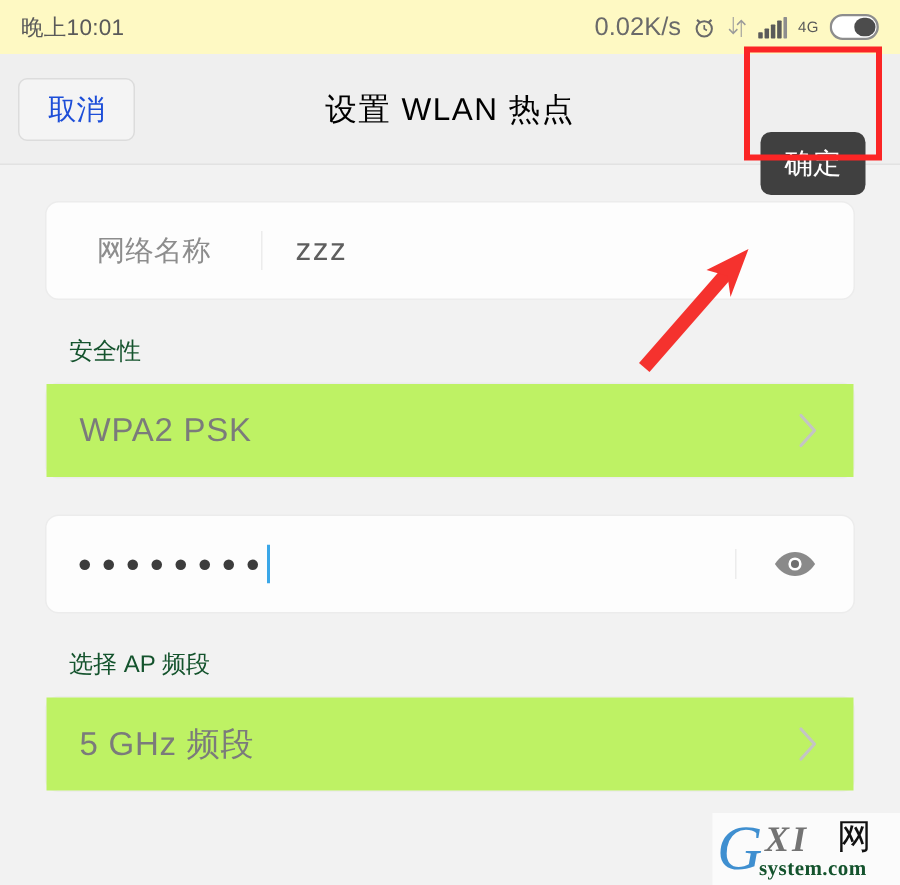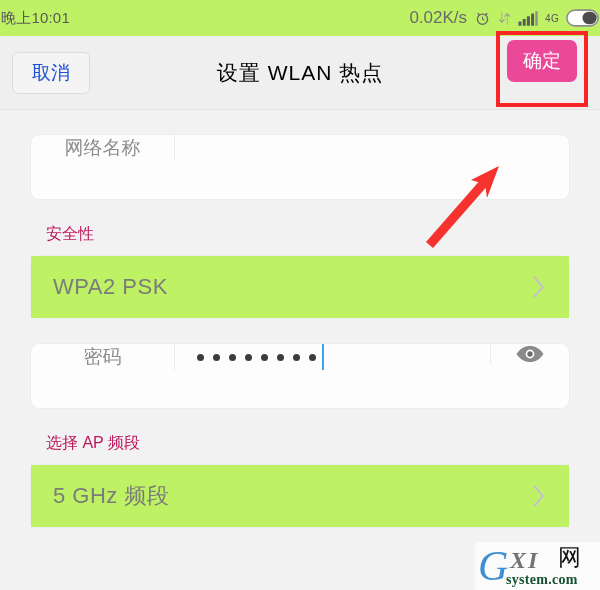--- a/index.html
+++ b/index.html
@@ -11,25 +11,25 @@
     height: 590px;
     background: #f2f2f2;
     font-family: "Liberation Sans", "DejaVu Sans", sans-serif;
     overflow: hidden;
     position: relative;
   }
 
   
   .statusbar {
     height: 36px;
-    background: #bef264;
+    background: #fef9c3;
     display: flex;
     align-items: center;
     justify-content: space-between;
-    padding: 0 1px;
+    padding: 0 14px;
     box-sizing: border-box;
   }
   .status-time {
     font-size: 15px;
     color: #5a5a5a;
     letter-spacing: .2px;
   }
   .status-right {
     display: flex;
     align-items: center;
@@ -100,49 +100,50 @@
     left: 0; top: -4px;
     width: 92px;
     height: 76px;
     border: 4px solid #fb2525;
     box-sizing: border-box;
     pointer-events: none;
   }
   .btn-confirm {
     width: 70px;
     height: 42px;
-    background: #ec4899;
+    background: #404040;
     border-radius: 7px;
     color: #ffffff;
     font-size: 19px;
     display: flex;
     align-items: center;
     justify-content: center;
     cursor: pointer;
     border: none;
+    margin-top: 48px;
   }
 
   
   .content {
     padding: 0 30px;
     box-sizing: border-box;
   }
   .card {
     background: #fdfdfd;
     border: 1px solid #ececec;
     border-radius: 9px;
     box-sizing: border-box;
   }
   .spacer-22 { height: 24px; }
 
   
   .row-field {
     height: 64px;
     display: flex;
-    align-items: flex-start;
+    align-items: center;
   }
   .field-label {
     width: 144px;
     display: flex;
     align-items: center;
     justify-content: center;
     font-size: 19px;
     color: #8d8d8d;
     border-right: 1px solid #ececec;
     box-sizing: border-box;
@@ -181,21 +182,21 @@
     display: flex;
     align-items: center;
     justify-content: center;
     border-left: 1px solid #ececec;
     cursor: pointer;
   }
 
   
   .section-label {
     font-size: 16px;
-    color: #be185d;
+    color: #14532d;
     padding: 0 0 10px 16px;
   }
 
   
   .row-nav {
     height: 62px;
     display: flex;
     align-items: center;
     padding: 0 22px;
     box-sizing: border-box;
@@ -331,20 +332,21 @@
   </div>
 </div>
 
 <div class="content">
 
   <div class="spacer-22"></div>
 
   <div class="card">
     <div class="row-field">
       <div class="field-label">网络名称</div>
+      <div class="field-value" placeholder="网络名称">zzz</div>
     </div>
   </div>
 
   <div class="spacer-22"></div>
 
   <div class="section-label">安全性</div>
   <div class="card">
     <div class="row-nav">
       <span class="row-nav-text">WPA2 PSK</span>
       <span class="chev">
@@ -352,21 +354,20 @@
           <path d="M3 3l9 10-9 10"></path>
         </svg>
       </span>
     </div>
   </div>
 
   <div class="spacer-22"></div>
 
   <div class="card">
     <div class="row-field">
-      <div class="field-label">密码</div>
       <div class="field-value">
         <span class="pw-dots">
           <span class="pw-dot"></span>
           <span class="pw-dot"></span>
           <span class="pw-dot"></span>
           <span class="pw-dot"></span>
           <span class="pw-dot"></span>
           <span class="pw-dot"></span>
           <span class="pw-dot"></span>
           <span class="pw-dot"></span>

